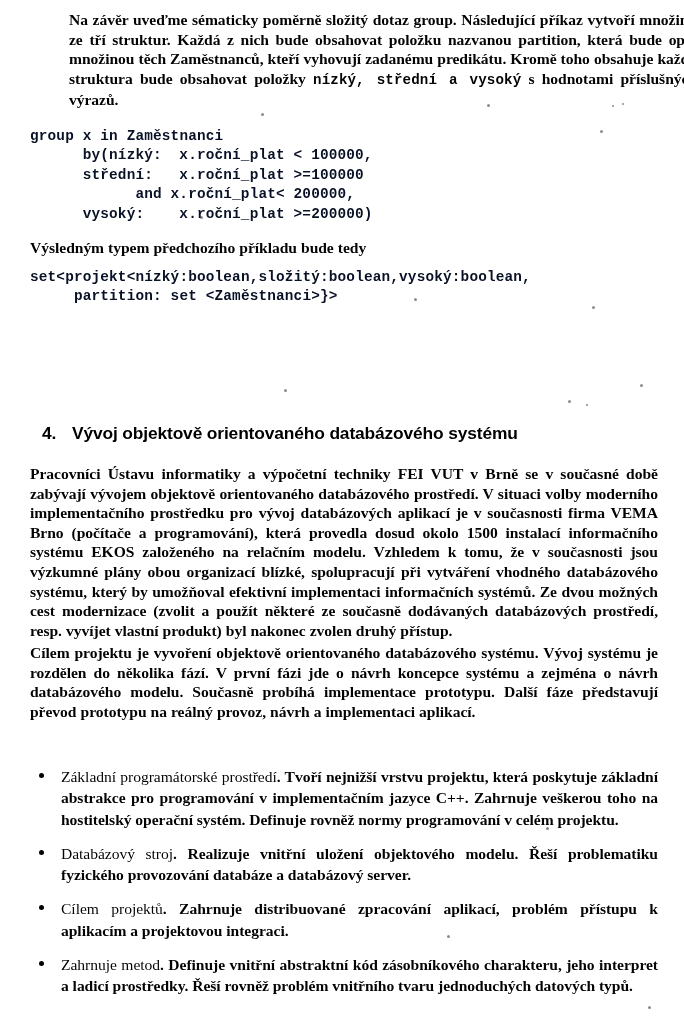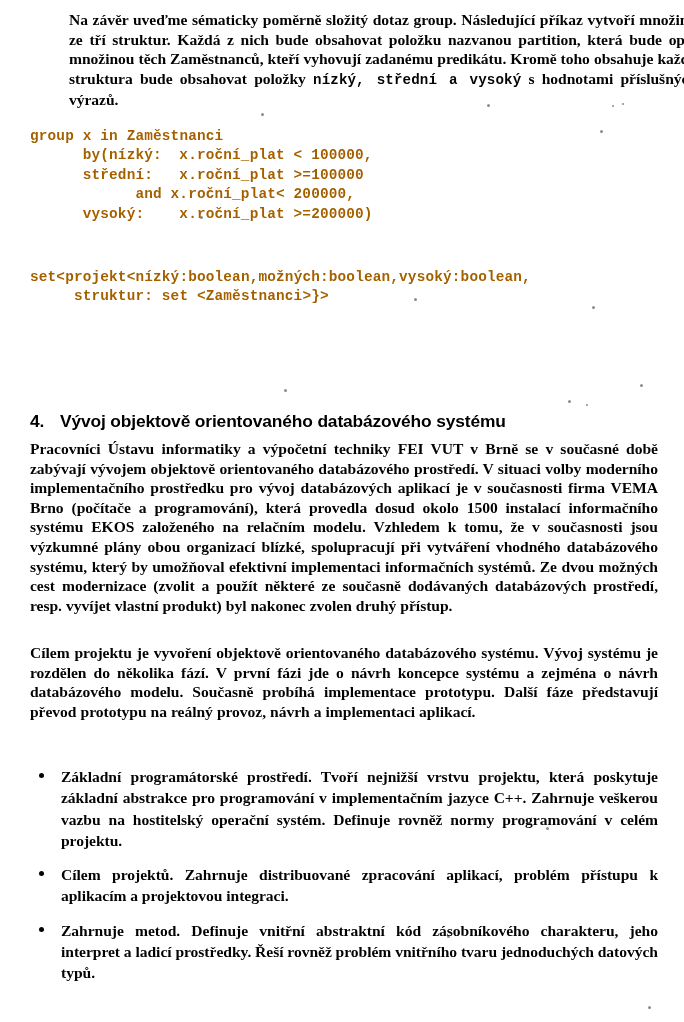--- a/index.html
+++ b/index.html
@@ -53,27 +53,27 @@
 
   
   pre.code {
     margin: 0;
     font-family: "Liberation Mono", "DejaVu Sans Mono", monospace;
     font-size: 14.4px;
     line-height: 19.4px;
     font-weight: 600;
     white-space: pre;
     letter-spacing: 0.15px;
-    color: #a16207;
+    color: #0f172a;
   }
   pre.code b { font-weight: 900; }
 
   
   h2.sect {
-    margin: 0;
+    margin: 12px;
     font-family: "Liberation Sans", "DejaVu Sans", sans-serif;
     font-size: 17.4px;
     font-weight: 900;
     letter-spacing: -0.15px;
     line-height: 20px;
     color: #060606;
   }
   h2.sect .num { display: inline-block; width: 30px; }
 
   
@@ -94,21 +94,21 @@
   }
   ul.blist li .bullet {
     position: absolute;
     left: 9px;
     top: 7px;
     width: 5px;
     height: 5px;
     background: #0a0a0a;
     border-radius: 50%;
   }
-  ul.blist li .lead { font-weight: 700; }
+  ul.blist li .lead { font-weight: 400; }
 
   
   .speck {
     position: absolute;
     background: #2a2a2a;
     border-radius: 50%;
     opacity: .55;
   }
 </style>
 </head>
@@ -138,42 +138,46 @@
   </div>
 
   <div class="col" style="top:127px;">
     <pre class="code"><b>group</b><span> x </span><b>in</b><span> Zaměstnanci</span>
 <span>      </span><b>by</b><span>(nízký:  x.roční_plat &lt; 100000,</span>
 <span>      střední:   x.roční_plat &gt;=100000</span>
 <span>            </span><b>and</b><span> x.roční_plat&lt; 200000,</span>
 <span>      vysoký:    x.roční_plat &gt;=200000)</span></pre>
   </div>
 
+  <div class="col" style="top:238px;">
+    <p class="body">Výsledným typem předchozího příkladu bude tedy</p>
+  </div>
 
   <div class="col" style="top:268px;">
-    <pre class="code"><b>set</b><span>&lt;</span><b>projekt</b><span>&lt;nízký:</span><b>boolean</b><span>,možných:</span><b>boolean</b><span>,vysoký:</span><b>boolean</b><span>,</span>
-<span>     </span><b>struktur:</b><span> </span><b>set</b><span> &lt;Zaměstnanci&gt;}&gt;</span></pre>
+    <pre class="code"><b>set</b><span>&lt;</span><b>projekt</b><span>&lt;nízký:</span><b>boolean</b><span>,složitý:</span><b>boolean</b><span>,vysoký:</span><b>boolean</b><span>,</span>
+<span>     </span><b>partition:</b><span> </span><b>set</b><span> &lt;Zaměstnanci&gt;}&gt;</span></pre>
   </div>
 
 
 
   <div class="col" style="top:411px;">
     <h2 class="sect"><span class="num">4.</span><span>Vývoj objektově orientovaného databázového systému</span></h2>
   </div>
 
-  <div class="col" style="top:439px;">
+  <div class="col" style="top:464px;">
     <p class="body">Pracovníci Ústavu informatiky a výpočetní techniky FEI VUT v Brně se v současné době zabývají vývojem objektově orientovaného databázového prostředí. V situaci volby moderního implementačního prostředku pro vývoj databázových aplikací  je v současnosti  firma VEMA Brno (počítače a programování), která provedla dosud okolo 1500 instalací informačního systému EKOS založeného na relačním modelu. Vzhledem k tomu, že v současnosti  jsou výzkumné plány obou organizací blízké, spolupracují při vytváření vhodného databázového systému, který by umožňoval efektivní implementaci informačních systémů. Ze dvou možných cest modernizace (zvolit a použít některé ze současně dodávaných databázových prostředí, resp. vyvíjet vlastní produkt) byl nakonec zvolen druhý přístup.</p>
   </div>
 
   <div class="col" style="top:643px;">
     <p class="body">Cílem projektu je vyvoření objektově orientovaného databázového systému. Vývoj systému je rozdělen do několika fází. V první fázi jde o návrh koncepce systému a zejména o návrh databázového modelu. Současně probíhá implementace prototypu. Další fáze představují převod prototypu na reálný provoz, návrh a implementaci aplikací.</p>
   </div>
 
 
   <div class="col" style="top:766px;">
     <ul class="blist">
-        <li><span class="bullet"></span><span class="lead">Základní programátorské prostředí</span><span>. Tvoří nejnižší vrstvu projektu, která poskytuje základní abstrakce pro programování v implementačním jazyce C++. Zahrnuje veškerou vazbu na hostitelský operační systém. Definuje rovněž normy programování v celém projektu.</span></li>
+        <li><span class="bullet"></span><span class="lead">Základní programátorské prostředí</span><span>. Tvoří nejnižší vrstvu projektu, která poskytuje základní abstrakce pro programování v implementačním jazyce C++. Zahrnuje veškerou toho na hostitelský operační systém. Definuje rovněž normy programování v celém projektu.</span></li>
+        <li><span class="bullet"></span><span class="lead">Databázový stroj</span><span>. Realizuje vnitřní uložení objektového modelu. Řeší problematiku fyzického provozování databáze a databázový server.</span></li>
         <li><span class="bullet"></span><span class="lead">Cílem projektů</span><span>. Zahrnuje distribuované zpracování aplikací, problém přístupu k aplikacím a projektovou integraci.</span></li>
         <li><span class="bullet"></span><span class="lead">Zahrnuje metod</span><span>. Definuje vnitřní abstraktní kód zásobníkového charakteru, jeho interpret a ladicí prostředky. Řeší rovněž problém vnitřního tvaru jednoduchých datových typů.</span></li>
       </ul>
   </div>
 
 </div>
 
 </body></html>

